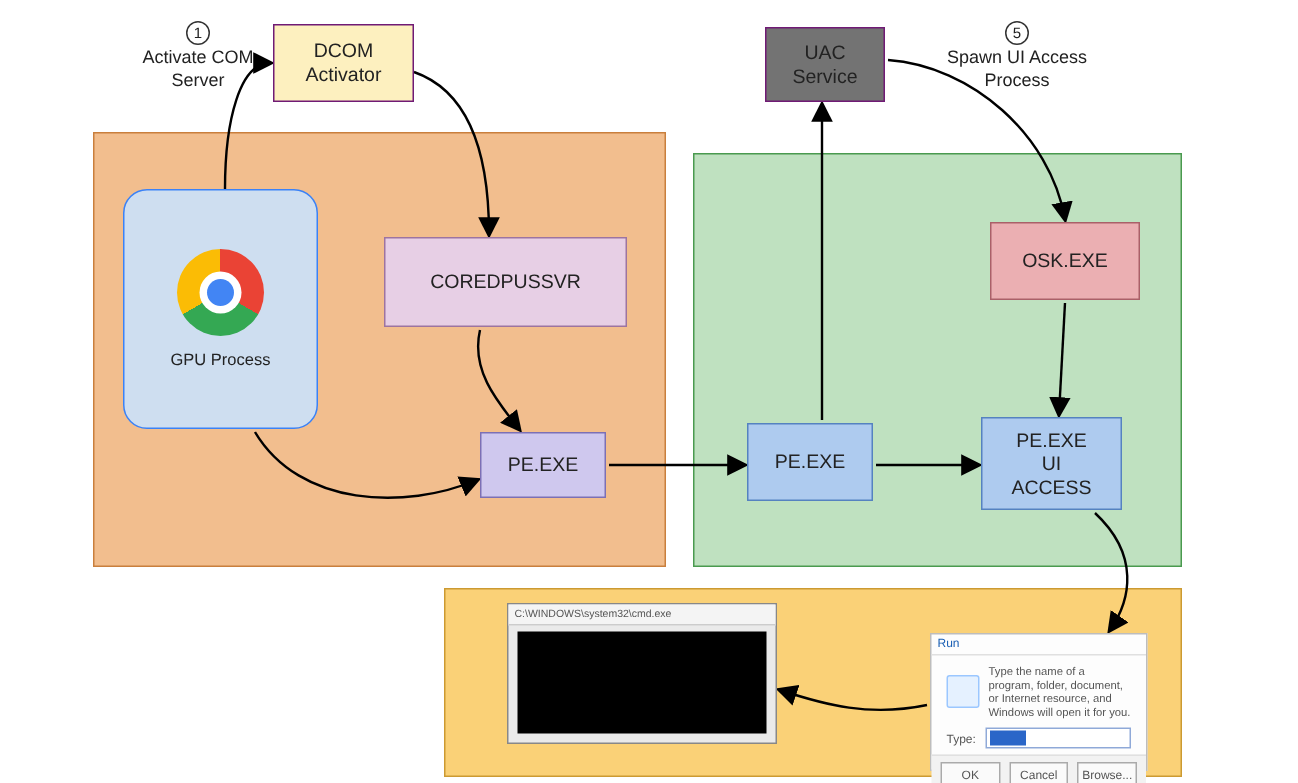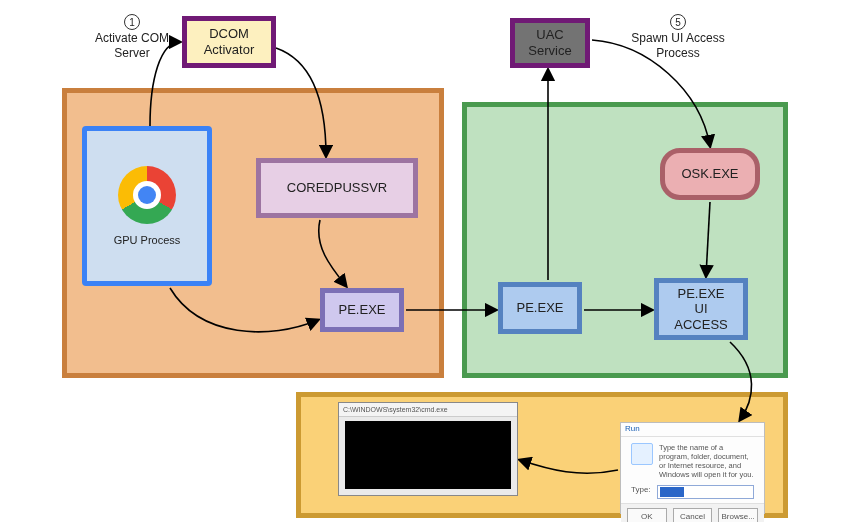--- a/index.html
+++ b/index.html
@@ -8,21 +8,21 @@
     width: 865px;
     height: 522px;
     font-family: Arial, Helvetica, sans-serif;
     font-size: 13px;
     color: #222;
     background: #fff;
     position: relative;
   }
   .box {
     position: absolute;
-    border: 5px solid #701a75;
+    border: 1px solid #701a75;
     text-align: center;
     display:flex;
     align-items:center;
     justify-content:center;
     padding:4px;
     line-height:1.2;
   }
   .sandbox-label {
     position:absolute;
     font-style:italic;
@@ -79,21 +79,21 @@
     color:#555;
   }
   .rundlg .titlebar{
     height:14px;
     padding:1px 4px;
     border-bottom:1px solid #e0e0e0;
     color:#1a5fb4;
     font-size:8px;
   }
   .rundlg .body { padding:6px 10px 4px 10px; }
-  .rundlg .row { display:flex; align-items:flex-start; gap:6px; margin-top:6px;}
+  .rundlg .row { display:flex; align-items:center; gap:6px; margin-top:6px;}
   .rundlg .icon {
     width:22px; height:22px; border:1px solid #9bc7ff; background:#e5f1ff; border-radius:2px;
   }
   .rundlg .text { flex:1; font-size:7.5px; line-height:1.2; }
   .rundlg .field {
     flex:1; height:14px; border:1px solid #8fa9d8; background:#fff;
     display:flex; align-items:center; padding-left:2px;
   }
   .rundlg .selected {
     width:24px; height:10px; background:#2a66c8;
@@ -107,22 +107,22 @@
   .rundlg .btn {
     width:46px; height:16px;
     border:1px solid #aaa;
     background:#fafafa;
     font-size:8px;
     display:flex; align-items:center; justify-content:center;
   }
   .gpubox {
     position:absolute;
     background:#cedef0;
-    border:5px solid #3b82f6;
-    border-radius:4px;
+    border:1px solid #3b82f6;
+    border-radius:16px;
     display:flex;
     flex-direction:column;
     align-items:center;
     justify-content:center;
     gap:10px;
   }
   .chrome-logo {
     width:58px; height:58px;
     border-radius:50%;
     position:relative;
@@ -165,21 +165,21 @@
 <div class="sandbox-label" style="left:308px; top:498px;">Medium IL Unsandboxed</div>
 
 <div class="box" style="left:182px; top:16px; width:94px; height:52px; background:#fdf0bf; z-index:3;
             white-space:pre;">DCOM
 Activator</div>
 
 <div class="box" style="left:510px; top:18px; width:80px; height:50px; background:#737373; z-index:3;
             white-space:pre;">UAC
 Service</div>
 
-<div class="box" style="left:660px; top:148px; width:100px; height:52px; background:#ebafb2; border-color:#aa6068; z-index:3;border-radius:20px;">OSK.EXE</div>
+<div class="box" style="left:660px; top:148px; width:100px; height:52px; background:#ebafb2; border-color:#aa6068; z-index:3;">OSK.EXE</div>
 
 <div class="gpubox" style="left:82px; top:126px; width:130px; height:160px; z-index:3;">
   <div class="chrome-logo"></div>
   <div style="font-size:11px;">GPU Process</div>
 </div>
 
 <div class="box" style="left:256px; top:158px; width:162px; height:60px; background:#e7cfe5; border-color:#9d74a1; z-index:3;">COREDPUSSVR</div>
 
 <div class="box" style="left:320px; top:288px; width:84px; height:44px; background:#cfc8ee; border-color:#7c70b5; z-index:3;">PE.EXE</div>
 

